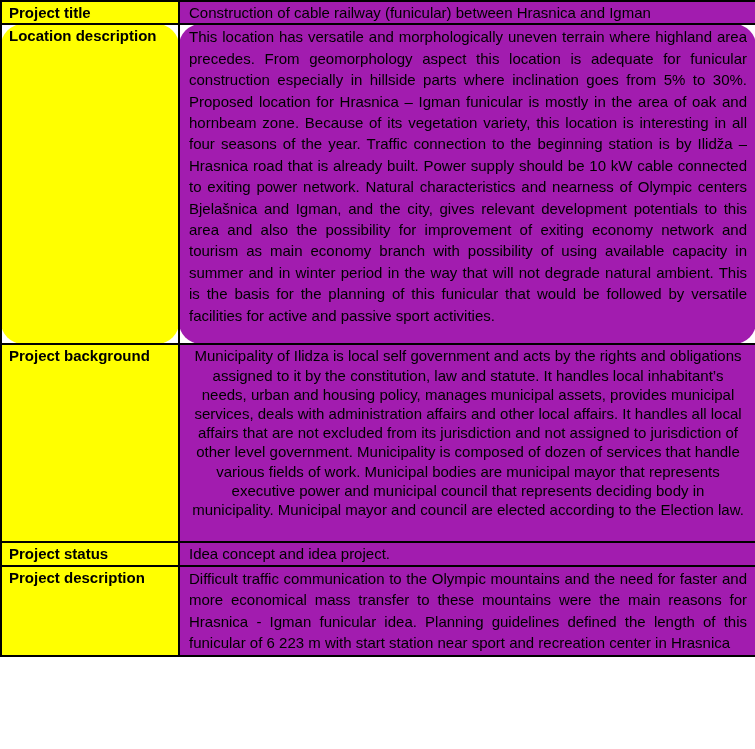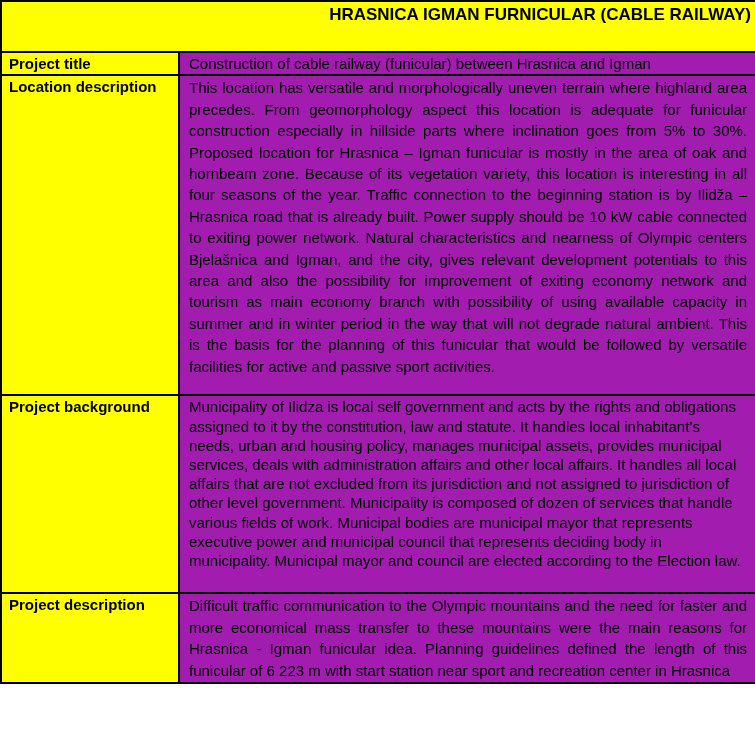--- a/index.html
+++ b/index.html
@@ -46,48 +46,43 @@
     line-height: 20px;
     padding: 1px 4px 0 7px;
   }
   td.value-cell {
     background: #a21caf;
     font-size: 15px;
     line-height: 21.4px;
     padding: 0 8px 0 9px;
   }
   tr.r-small td { height: 22px; }
-  tr.r-locdesc td { height: 320px; }
+  tr.r-locdesc td { height: 320px; border-radius: 22px; }
   tr.r-bg td { height: 198px; }
   tr.r-status td { height: 22px; }
   tr.r-desc td { height: 90px; }
   .clip { overflow: hidden; padding-top: 1px; }
   .clip.h-locdesc { height: 317px; }
   .clip.h-bg { height: 195px; }
   .clip.h-desc { height: 87px; }
   .para-justify { text-align: justify; }
-  .para-left { text-align: left; }
+  .para-left { text-align: center; }
   .lh-tight { line-height: 19.2px; }
 </style>
 </head>
 <body>
 
 <div class="page">
   <table class="doc-table">
     <colgroup>
       <col class="c-label">
       <col class="c-value">
     </colgroup>
 
     <tbody>
-        <tr class="r-title">
-      <td colspan="2">
-        <div class="title-text">HRASNICA IGMAN FURNICULAR (CABLE RAILWAY)</div>
-      </td>
-    </tr>
 
     <tr class="r-small">
       <td class="label-cell">Project title</td>
       <td class="value-cell">Construction of cable railway (funicular) between Hrasnica and Igman</td>
     </tr>
 
 
 
     <tr class="r-locdesc">
       <td class="label-cell">Location description</td>
@@ -96,20 +91,24 @@
       </td>
     </tr>
 
     <tr class="r-bg">
       <td class="label-cell">Project background</td>
       <td class="value-cell">
         <div class="clip h-bg para-left lh-tight">Municipality of Ilidza is local self government and acts by the rights and obligations assigned to it by the constitution, law and statute. It handles local inhabitant’s needs, urban and housing policy, manages municipal assets, provides municipal services, deals with administration affairs and other local affairs. It handles all local affairs that are not excluded from its jurisdiction and not assigned to jurisdiction of other level government. Municipality is composed of dozen of services that handle various fields of work. Municipal bodies are municipal mayor that represents executive power and municipal council that represents deciding body in municipality. Municipal mayor and council are elected according to the Election law.</div>
       </td>
     </tr>
 
+    <tr class="r-status">
+      <td class="label-cell">Project status</td>
+      <td class="value-cell">Idea concept and idea project.</td>
+    </tr>
 
     <tr class="r-desc">
       <td class="label-cell">Project description</td>
       <td class="value-cell">
         <div class="clip h-desc para-justify">Difficult traffic communication to the Olympic mountains and the need for faster and more economical mass transfer to these mountains were the main reasons for Hrasnica - Igman funicular idea. Planning guidelines defined the length of this funicular of 6 223 m with start station near sport and recreation center in Hrasnica</div>
       </td>
     </tr>
   </tbody>
     </table>
 </div>

